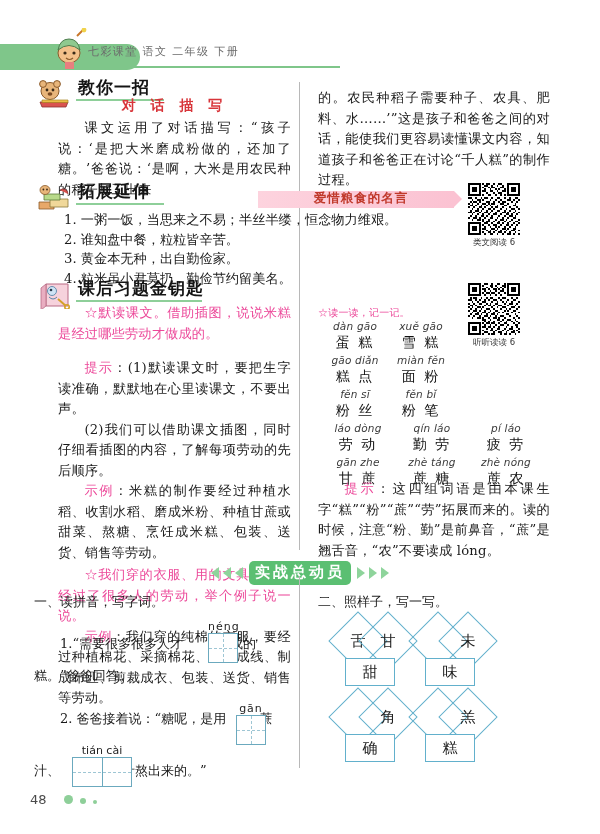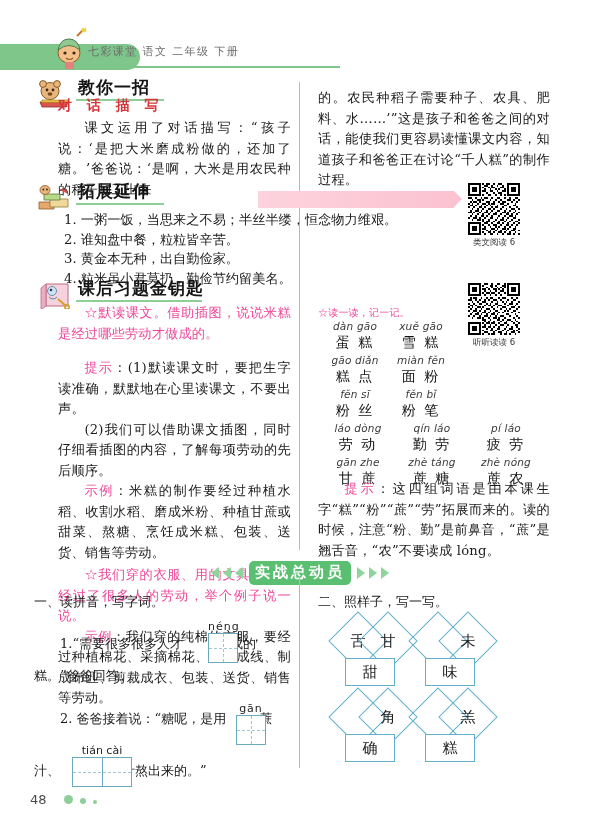--- a/index.html
+++ b/index.html
@@ -50,21 +50,21 @@
     font-family:"Liberation Serif","DejaVu Serif",serif;
   }
   .ind{text-indent:2em;}
 
   
   .hw{font-family:"DejaVu Serif","Liberation Serif",serif;}
 
   .red-sub{
     color:#d8353a;font-weight:bold;font-size:14px;letter-spacing:5px;
     font-family:"DejaVu Sans","Liberation Sans",sans-serif;
-    text-align:left;
+    text-align:center;
   }
   .blue{color:#ec4899;}
 
   
   .pink-banner{
     position:absolute;left:258px;top:191px;width:196px;height:17px;
     background:linear-gradient(90deg,#fdd3de 0%,#fbc2d2 100%);
   }
   .pink-banner::after{
     content:"";position:absolute;right:-8px;top:0;border-left:8px solid #fbc2d2;
@@ -203,20 +203,21 @@
       <ellipse cx="9" cy="8" rx="5" ry="4.5" fill="#e8b57a" stroke="#8a5a2b" stroke-width="0.8"></ellipse>
       <circle cx="7.4" cy="7.5" r="0.9" fill="#3a2a18"></circle>
         <circle cx="11" cy="7.5" r="0.9" fill="#3a2a18"></circle>
       <path d="M24 8 a5 5 0 0 1 8 4" fill="#d9534f" stroke="#8a3030" stroke-width="0.8"></path>
     </svg>
     <div class="sec-txt">拓展延伸</div>
   </div>
   <div class="sec-ul" style="left:76px;top:203px;width:88px;"></div>
 
   <div class="pink-banner"></div>
+  <div class="pink-txt">爱惜粮食的名言</div>
 
   <ul class="ml" style="position:absolute;left:64px;top:210px;width:380px;">
     <li class="hw">1. 一粥一饭，当思来之不易；半丝半缕，恒念物力维艰。</li>
     <li class="hw">2. 谁知盘中餐，粒粒皆辛苦。</li>
     <li class="hw">3. 黄金本无种，出自勤俭家。</li>
     <li class="hw">4. 粒米虽小君莫扔，勤俭节约留美名。</li>
   </ul>
 
   <div class="qr-wrap" style="left:463px;top:183px;">
     <svg class="qr" viewBox="0 0 29 29" shape-rendering="crispEdges">

